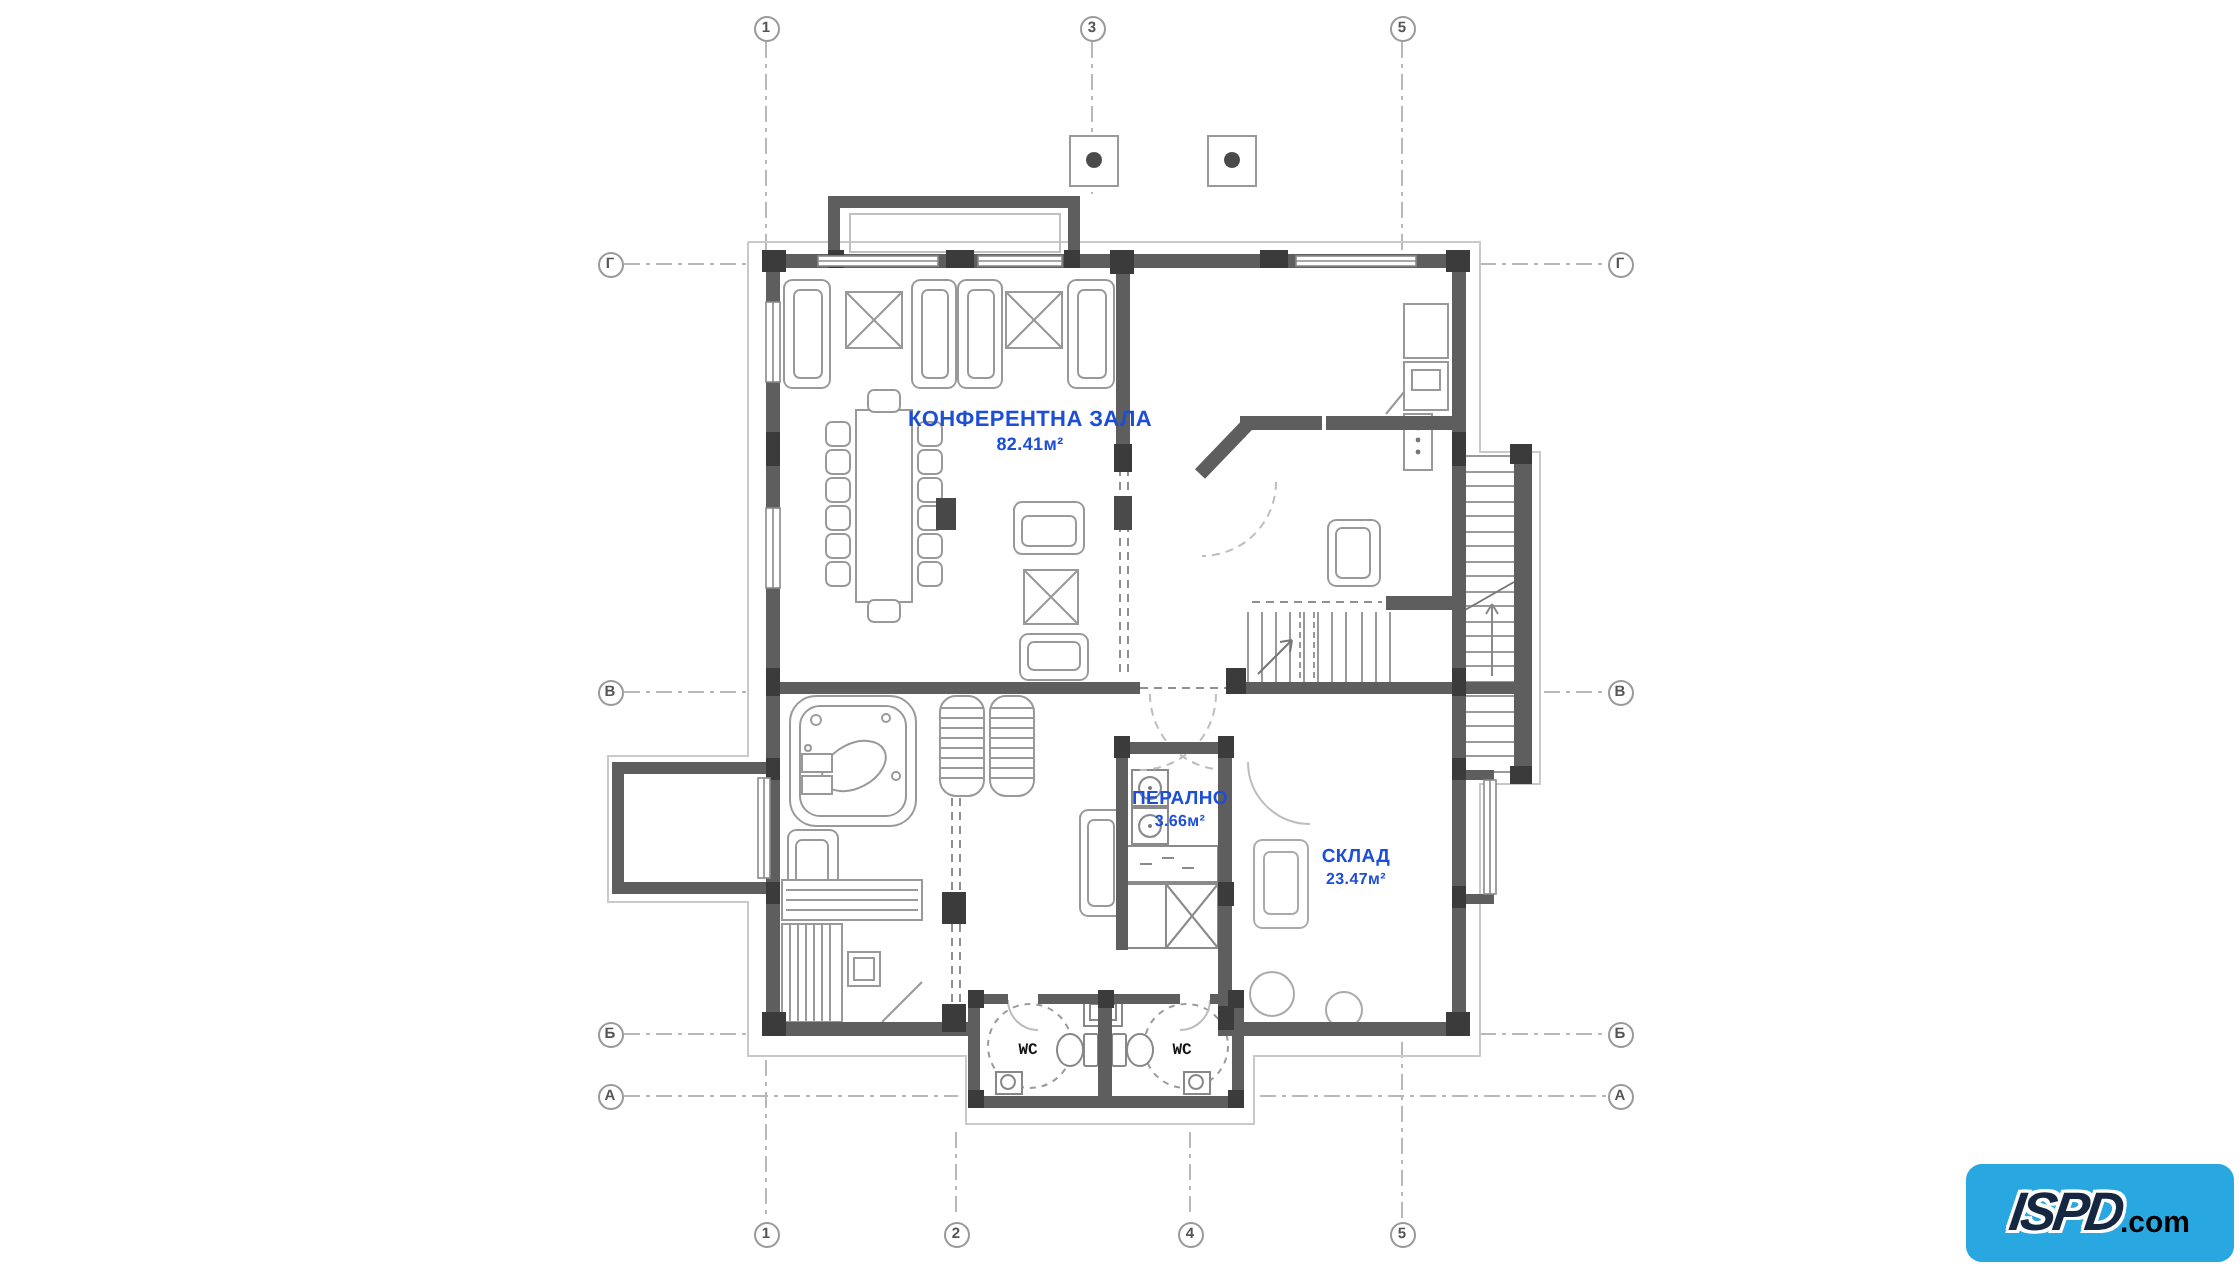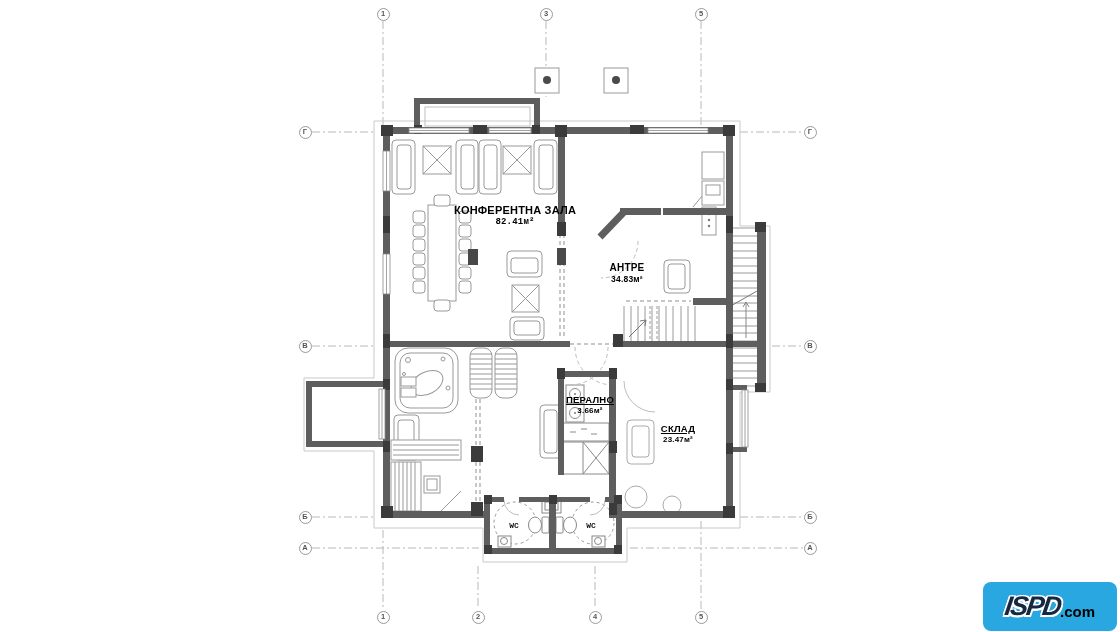--- a/index.html
+++ b/index.html
@@ -3,26 +3,26 @@
 <meta charset="utf-8">
 <style>
   html,body{margin:0;padding:0;background:#fff;}
   .stage{position:relative;width:1120px;height:632px;background:#ffffff;overflow:hidden;
          font-family:"Liberation Sans",sans-serif;}
   svg{position:absolute;left:0;top:0;}
   .gcirc{position:absolute;width:13px;height:13px;border:1px solid #9a9a9a;border-radius:50%;
          background:#fff;color:#555;font-size:7.5px;font-weight:bold;display:flex;
          align-items:center;justify-content:center;box-sizing:border-box;line-height:1;}
   .rlabel{position:absolute;display:flex;flex-direction:column;align-items:center;
-          color:#000000;font-weight:bold;line-height:1.3;letter-spacing:.2px;text-align:center;}
+          color:#1d4ed8;font-weight:bold;line-height:1.3;letter-spacing:.2px;text-align:center;}
   .rlabel .rn{font-size:10px;}
   .rlabel .ra{font-size:8.5px;}
   .rlabel.big .rn{font-size:11px;}
-  .rlabel.big .ra{font-size:9px;font-family:Liberation Mono, monospace;}
-  .rlabel.small .rn{font-size:9.5px;text-decoration:underline;}
+  .rlabel.big .ra{font-size:9px;}
+  .rlabel.small .rn{font-size:9.5px;}
   .rlabel.small .ra{font-size:8px;text-align:right;}
   .wclabel{position:absolute;color:#141414;font-weight:bold;font-size:8px;width:40px;text-align:center;font-family:Liberation Mono, monospace;}
   .logo{position:absolute;left:983px;top:582px;width:134px;height:49px;background:#29a7e0;
         border-radius:8px;display:flex;align-items:center;justify-content:center;}
   .logo-main{font-style:italic;font-weight:900;font-size:27px;color:#152741;letter-spacing:-2px;
         transform:skewX(-8deg);
         text-shadow:-1.5px -1.5px 0 #fff,1.5px -1.5px 0 #fff,-1.5px 1.5px 0 #fff,1.5px 1.5px 0 #fff,
                     0 -1.5px 0 #fff,0 1.5px 0 #fff,-1.5px 0 0 #fff,1.5px 0 0 #fff;}
   .logo-tld{font-weight:bold;font-size:15px;color:#000000;margin-top:9px;}
 </style>
@@ -337,24 +337,20 @@
       <span>Б</span>
     </div>
 <div class="gcirc" style="left:803.5px;top:541.5px">
       <span>А</span>
     </div>
 
 <div class="rlabel big" style="left:415px;top:203px;width:200px">
   <span class="rn">КОНФЕРЕНТНА ЗАЛА</span>
   <span class="ra">82.41м²</span>
 </div>
-<div class="rlabel" style="left:567px;top:261px;width:120px">
-  <span class="rn">АНТРЕ</span>
-  <span class="ra">34.83м²</span>
-</div>
 <div class="rlabel small" style="left:540px;top:394px;width:100px">
   <span class="rn">ПЕРАЛНО</span>
   <span class="ra">3.66м²</span>
 </div>
 <div class="rlabel small" style="left:618px;top:423px;width:120px">
   <span class="rn">СКЛАД</span>
   <span class="ra">23.47м²</span>
 </div>
 <div class="wclabel" style="left:494px;top:521px">WC</div>
 <div class="wclabel" style="left:571px;top:521px">WC</div>

